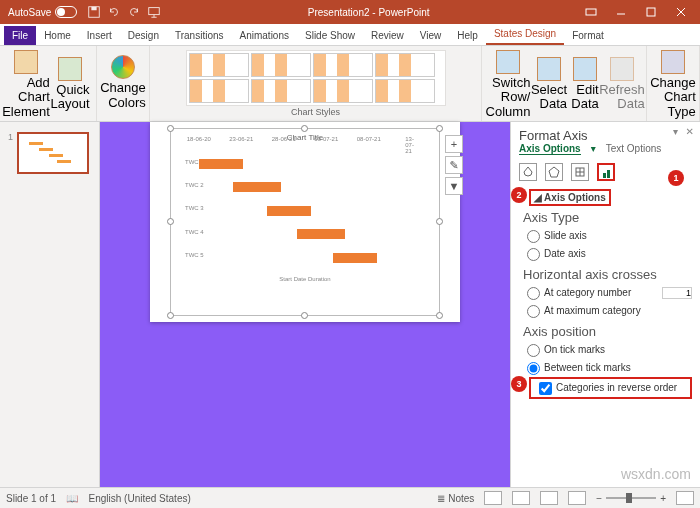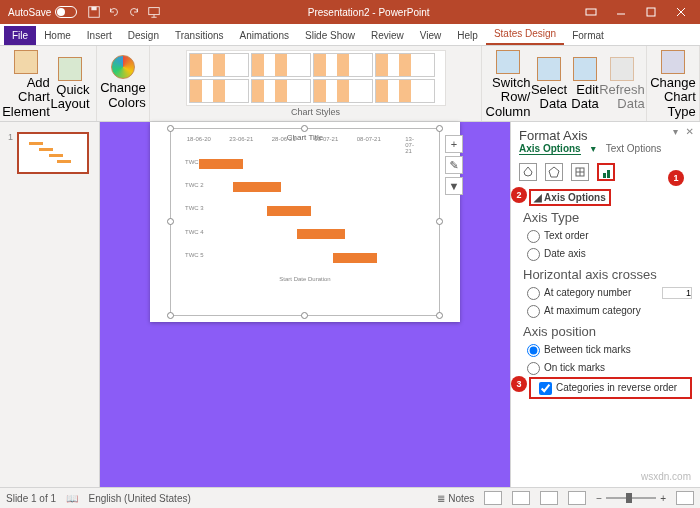--- a/index.html
+++ b/index.html
@@ -288,44 +288,44 @@
       </div>
       <div class="callout" style="top:48px;right:16px">1</div>
     </div>
     <div style="position:relative">
       <div class="callout" style="left:-8px;top:-2px">2</div>
       <span class="section-head redbox" style="display:inline-block;margin-left:10px">◢ <span>Axis Options</span></span>
     </div>
     <div class="subhead">Axis Type</div>
     <label class="opt">
         <input type="radio" style="">
-        <span>Text order</span>
+        <span>Slide axis</span>
       </label>
     <label class="opt">
         <input type="radio" style="">
         <span>Date axis</span>
       </label>
     <div class="subhead">Horizontal axis crosses</div>
     <label class="opt">
         <input type="radio" style="">
         <span>At category number</span>
         <input type="text" style="width: 30px; margin-left: auto; font-size: 9px; border: 1px solid rgb(204, 204, 204); text-align: right;" value="1">
       </label>
     <label class="opt">
         <input type="radio" style="">
         <span>At maximum category</span>
       </label>
     <div class="subhead">Axis position</div>
     <label class="opt">
+        <input type="radio" style="">
+        <span>On tick marks</span>
+      </label>
+    <label class="opt">
         <input type="radio" checked="" style="">
         <span>Between tick marks</span>
-      </label>
-    <label class="opt">
-        <input type="radio" style="">
-        <span>On tick marks</span>
       </label>
     <div style="position:relative">
       <div class="callout" style="left:-8px;top:-1px">3</div>
       <label class="opt redbox" style="margin-left:10px">
           <input type="checkbox" checked="" style="">
           <span>Categories in reverse order</span>
         </label>
     </div>
   </div>
 </div>
@@ -343,13 +343,13 @@
   <div class="zoom">
       <span>−</span>
       <div class="track">
         <div class="knob"></div>
       </div>
       <span>+</span>
     </div>
   <div class="viewbtn"></div>
 </div>
 
-<div style="position:absolute;bottom:26px;right:9px;font-size:10px;color:#bbb">wsxdn.com</div>
+<div style="position:absolute;bottom:26px;right:9px;font-size:14px;color:#bbb">wsxdn.com</div>
 
 </body></html>

